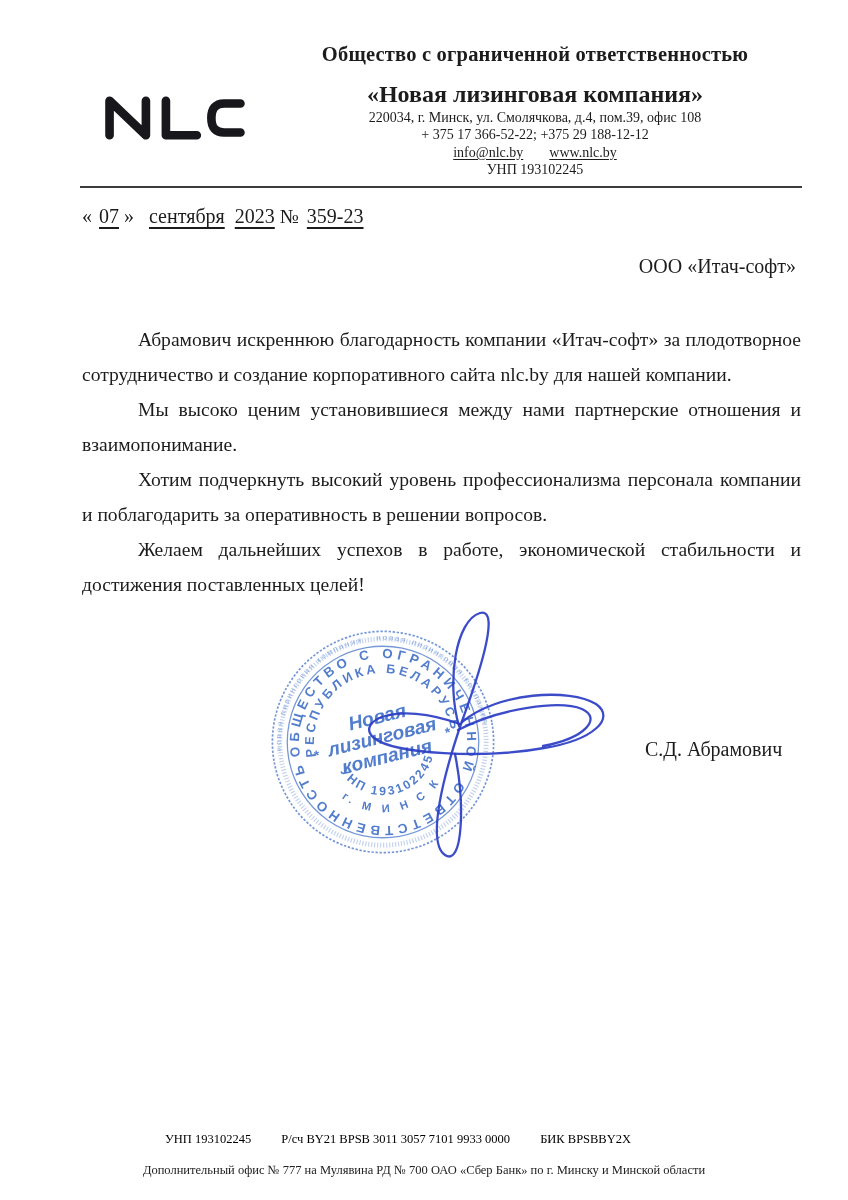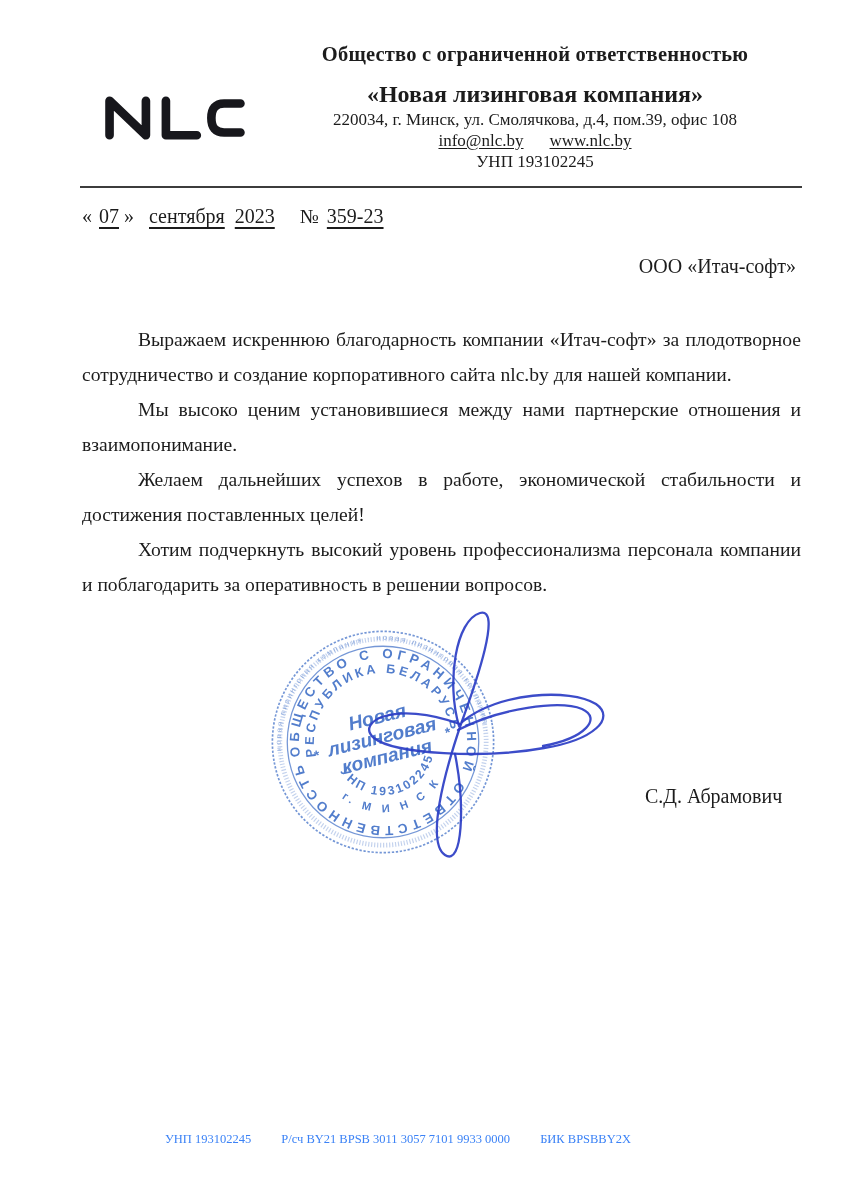--- a/index.html
+++ b/index.html
@@ -8,99 +8,100 @@
     font-family:"Liberation Serif", serif; color:#1c1c1c; overflow:hidden;
   }
 
   
   .logo { position:absolute; left:95px; top:88px; width:160px; height:60px; }
   .logo path { stroke:#17171c; stroke-width:9.5; fill:none; stroke-linecap:round; stroke-linejoin:round; }
 
   .lh { position:absolute; left:268px; top:42px; width:534px; text-align:center; line-height:1.18; }
   .lh .org-type { font-size:20.5px; font-weight:bold; letter-spacing:0.2px; }
   .lh .org-name { font-size:24px; font-weight:bold; margin-top:14px; }
-  .lh .lh-line  { font-size:17px; margin-top:1px; }
+  .lh .lh-line  { font-size:14px; margin-top:1px; }
   .lh .u-link   { text-decoration:underline; text-underline-offset:2px;margin-top:40px; }
   .lh .gap      { display:inline-block; width:26px; }
 
   .divider { position:absolute; left:80px; top:186px; width:722px; height:2px; background:#3c3c3c; }
 
   
   .refline { position:absolute; left:82px; top:205px; font-size:20px; white-space:nowrap; }
   .refline .u { text-decoration:underline; text-underline-offset:4px; padding:0 5px; }
   .refline .q  { margin-right:2px; }
   .refline .m-after-day { margin-right:10px; }
   .refline .m-after-month { }
-  .refline .m-after-year { margin-right:20px; }
+  .refline .m-after-year { }
   .refline .no-label { margin-right:3px; }
 
   .addressee { position:absolute; right:52px; top:255px; font-size:20px; }
 
   
   .letter-body { position:absolute; left:82px; top:322px; width:719px; }
   .letter-body p {
     margin:0; font-size:19.6px; line-height:35px; text-align:justify; text-indent:56px;
   }
 
   
   .closing-left { position:absolute; left:82px; top:710px; font-size:20px; line-height:32px; }
-  .closing-name { position:absolute; left:645px; top:738px; font-size:20px; white-space:nowrap;margin-top:47px; }
+  .closing-name { position:absolute; left:645px; top:738px; font-size:20px; white-space:nowrap; }
 
   
   .stamp { position:absolute; left:266px; top:625px; width:234px; height:234px; opacity:0.88; }
   .stamp text { fill:#3b6cc5; font-family:"Liberation Sans", sans-serif; }
   .stamp .ring-outer-t { font-size:7px; letter-spacing:2px; opacity:0.55; }
   .stamp .ring-mid-t   { font-size:12.5px; letter-spacing:4.2px; font-weight:bold; }
   .stamp .arc-top-t    { font-size:12px; letter-spacing:3px; font-weight:bold; }
   .stamp .arc-unp-t    { font-size:11.5px; letter-spacing:2.2px; font-weight:bold; }
   .stamp .arc-city-t   { font-size:10.5px; letter-spacing:4px; font-weight:bold; }
   .stamp .center-t     { font-size:18px; font-weight:bold; font-style:italic; }
   .stamp circle { stroke:#3b6cc5; fill:none; }
 
   
   .sig { position:absolute; left:358px; top:596px; width:262px; height:276px; }
   .sig path { stroke:#2b3dc4; stroke-width:2.3; fill:none; stroke-linecap:round; opacity:0.92; }
 
   
-  .footer1 { position:absolute; left:0; top:1132px; width:796px; text-align:center; font-size:12.5px; color:#3b82f6; }
+  .footer1 { position:absolute; left:0; top:1132px; width:796px; text-align:center; font-size:12.5px; color:#000000; }
   .footer1 span { margin:0 15px; }
   .footer2 { position:absolute; left:0; top:1163px; width:848px; text-align:center; font-size:12.5px; color:#222; }
 </style>
 </head>
 <body>
 
 <div class="page">
 
   <svg class="logo" viewBox="0 0 160 66" aria-label="NLC">
     <path d="M8,52 L8,14 L48,52 L48,14"></path>
     <path d="M70,14 L70,52 L104,52"></path>
     <path d="M152,17 L134,17 Q120,17 120,33 Q120,49 134,49 L152,49"></path>
   </svg>
 
   <div class="lh">
     <div class="org-type">Общество с ограниченной ответственностью</div>
     <div class="org-name">«Новая лизинговая компания»</div>
     <div class="lh-line">220034, г. Минск, ул. Смолячкова, д.4, пом.39, офис 108</div>
+    <div class="lh-line">+ 375 17 366-52-22; +375 29 188-12-12</div>
     <div class="lh-line"><span class="u-link">info@nlc.by</span><span class="gap"></span><span class="u-link">www.nlc.by</span></div>
     <div class="lh-line">УНП 193102245</div>
   </div>
 
   <div class="divider"></div>
 
   <div class="refline">
     <span class="q">«</span><span class="u">07</span><span class="q m-after-day">»</span><span class="u m-after-month">сентября</span><span class="u m-after-year">2023</span><span class="no-label">№</span><span class="u">359-23</span>
   </div>
 
   <div class="addressee">ООО «Итач-софт»</div>
 
   <div class="letter-body">
-    <p>Выражаем искреннюю благодарность компании «Итач-софт» за плодотворное сотрудничество и создание корпоративного сайта nlc.by для нашей компании.</p>
+    <p>Абрамович искреннюю благодарность компании «Итач-софт» за плодотворное сотрудничество и создание корпоративного сайта nlc.by для нашей компании.</p>
     <p>Мы высоко ценим установившиеся между нами партнерские отношения и взаимопонимание.</p>
+    <p>Хотим подчеркнуть высокий уровень профессионализма персонала компании и поблагодарить за оперативность в решении вопросов.</p>
     <p>Желаем дальнейших успехов в работе, экономической стабильности и достижения поставленных целей!</p>
-    <p>Хотим подчеркнуть высокий уровень профессионализма персонала компании и поблагодарить за оперативность в решении вопросов.</p>
   </div>
 
   <div class="closing-name">С.Д. Абрамович</div>
 
   <svg class="stamp" viewBox="0 0 220 220">
     <defs>
       <path id="ringOuterP" d="M 14,110 A 96,96 0 1 1 206,110 A 96,96 0 1 1 14,110"></path>
       <path id="ringMidP" d="M 31,110 A 79,79 0 1 1 189,110 A 79,79 0 1 1 31,110"></path>
       <path id="arcTopP" d="M 45,110 A 65,65 0 0 1 175,110"></path>
       <path id="arcUnpP" d="M 62,112 A 48,48 0 0 0 158,112"></path>
@@ -127,14 +128,15 @@
 
   <svg class="sig" viewBox="0 0 262 276">
     <path d="M 101,130 C 88,86 98,24 122,17 C 144,11 119,84 103,128 C 86,178 68,246 87,259 C 105,271 107,208 97,158"></path>
     <path d="M 104,126 C 140,96 212,92 238,108 C 258,122 236,144 186,152 C 126,163 36,158 16,142 C -3,126 36,104 102,128"></path>
     <path d="M 100,134 C 142,112 202,104 224,113 C 244,122 228,142 185,150"></path>
   </svg>
 
   <div class="footer1">
     <span>УНП 193102245</span><span>Р/сч BY21 BPSB 3011 3057 7101 9933 0000</span><span>БИК BPSBBY2X</span>
   </div>
+  <div class="footer2">Дополнительный офис № 777 на Мулявина РД № 700 ОАО «Сбер Банк» по г. Минску и Минской области</div>
 
 </div>
 
 </body></html>

